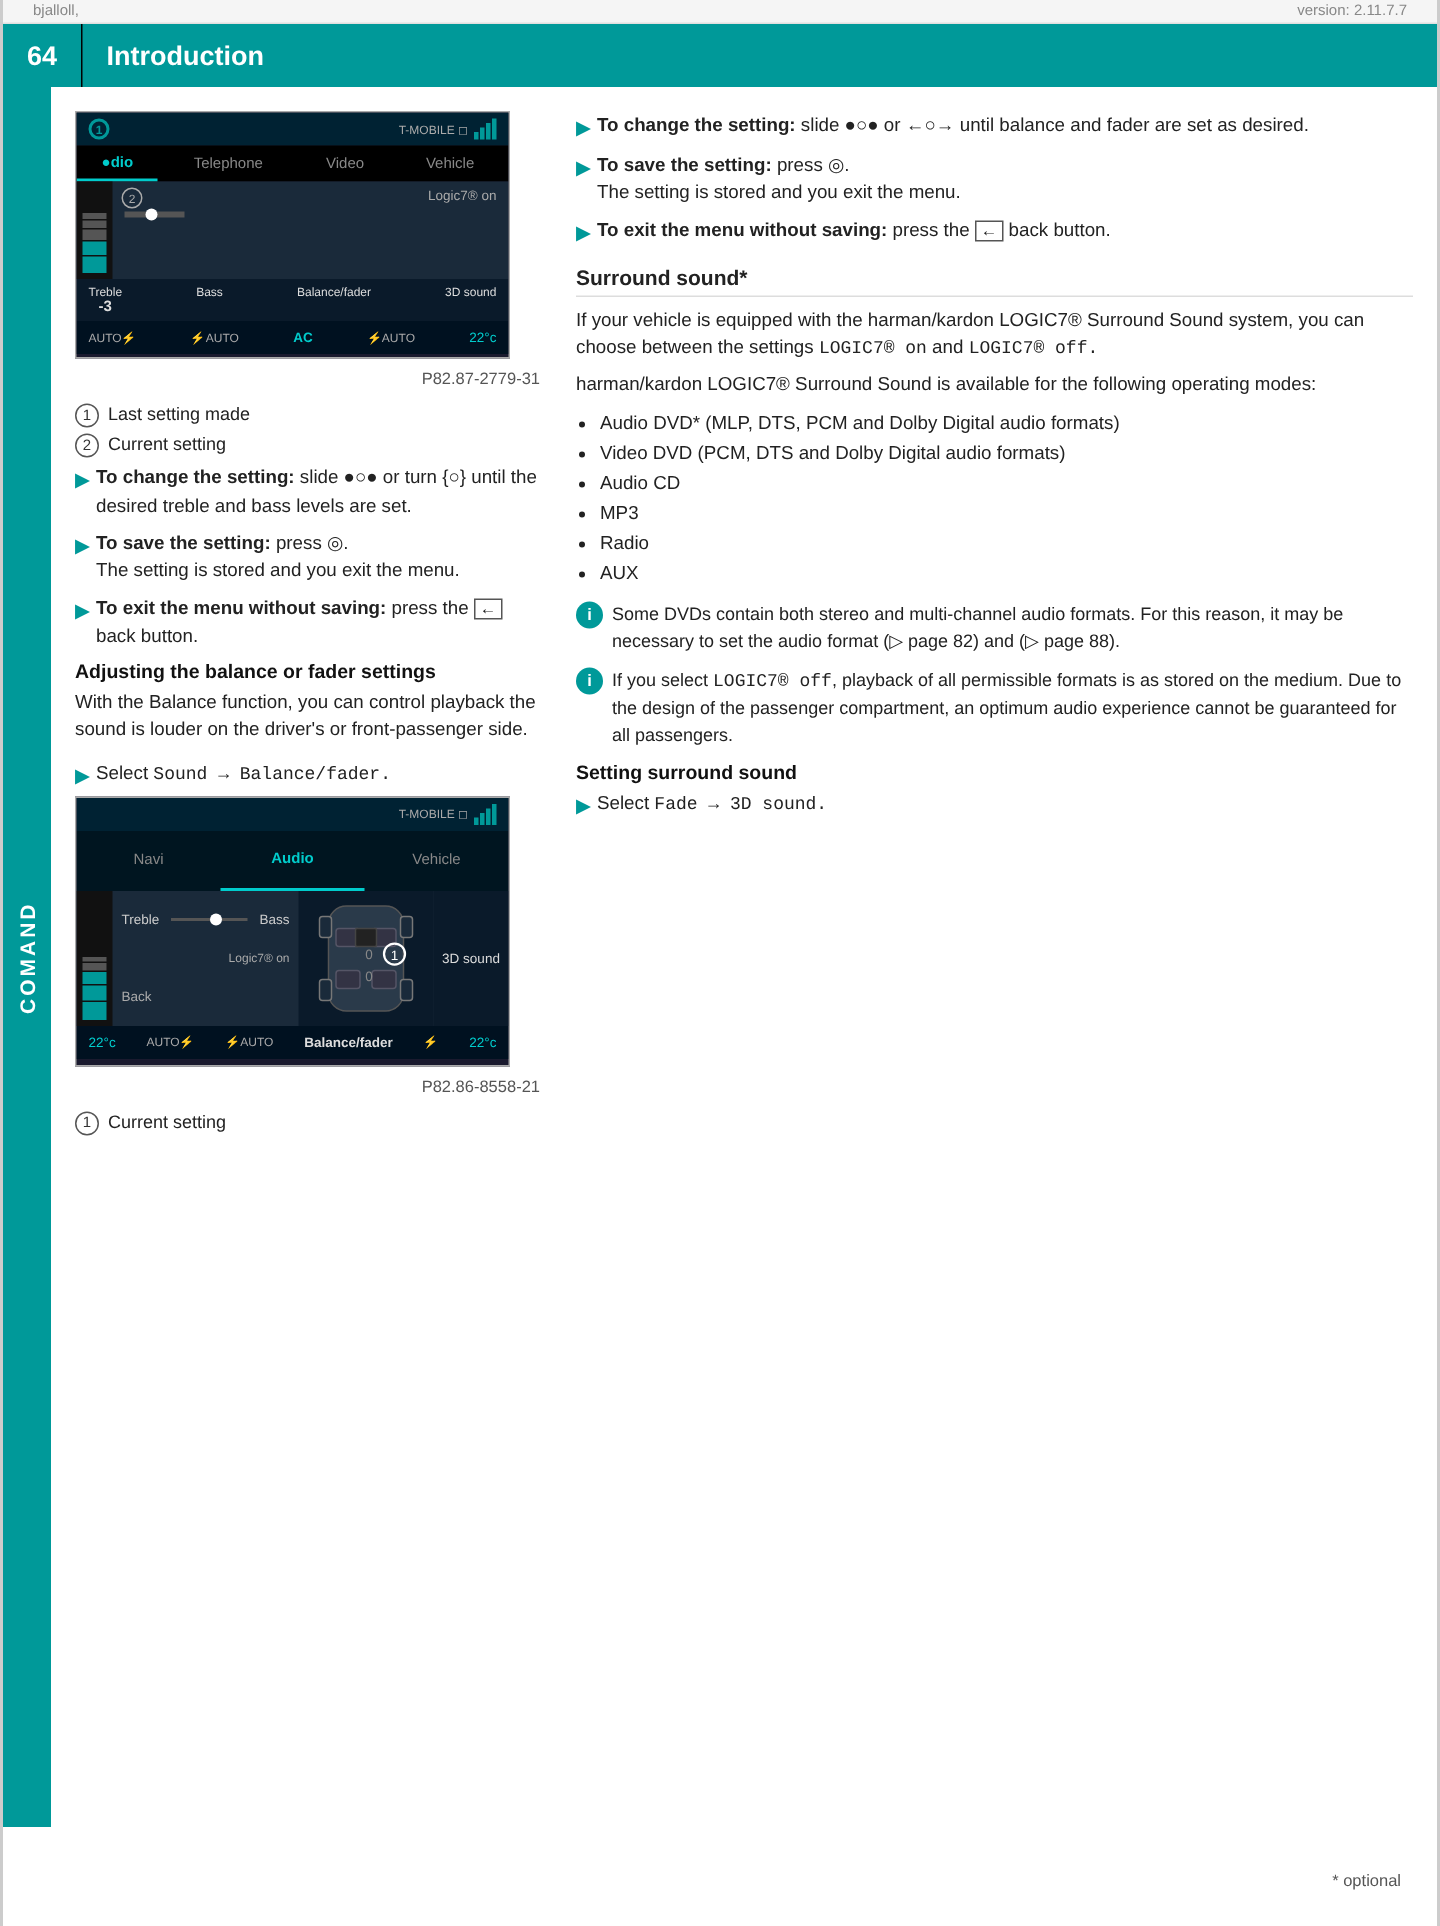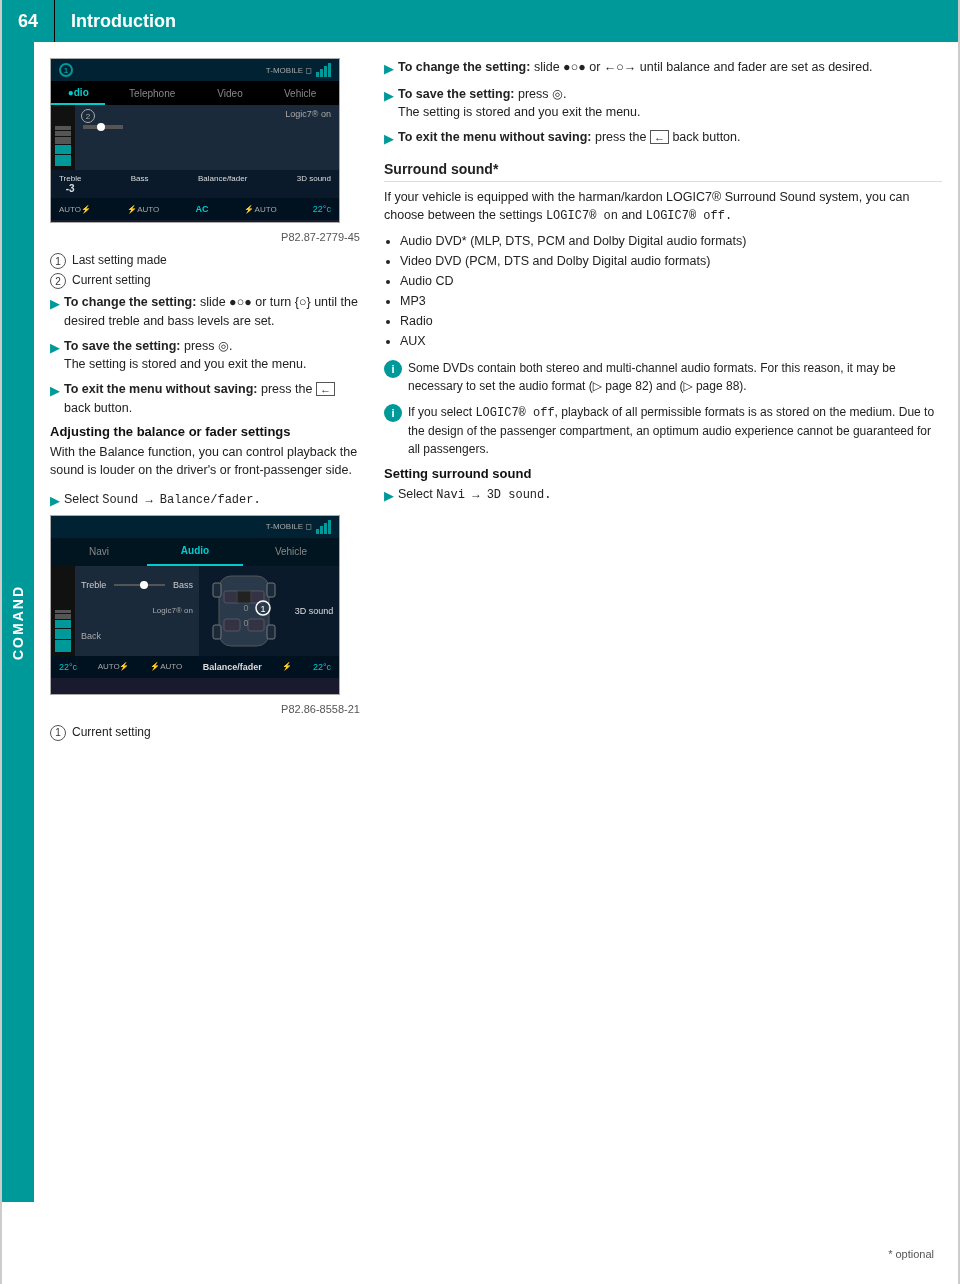--- a/index.html
+++ b/index.html
@@ -245,20 +245,24 @@
       color: #888;
       border-bottom: 1px solid #e0e0e0;
       background: #f5f5f5;
     }
   </style>
 </head>
 <body>
 
 <div class="outer-wrapper">
 
+  <div class="micro-bar">
+    <span>bjalloll,</span>
+    <span>version: 2.11.7.7</span>
+  </div>
 
   <div class="page-header">
     <div class="page-number">64</div>
     <div class="page-title">Introduction</div>
   </div>
 
   <div class="main-content">
 
     <div class="sidebar">
       <span class="sidebar-label">COMAND</span>
@@ -338,21 +342,21 @@
 
           <div style="display:flex;background:#001120;justify-content:space-between;align-items:center;padding:3px 8px; height:22px;">
             <div style="color:#aaa;font-size:8px;">AUTO⚡</div>
             <div style="color:#aaa;font-size:8px;">⚡AUTO</div>
             <div style="color:#00cccc;font-size:9px;font-weight:bold;">AC</div>
             <div style="color:#aaa;font-size:8px;">⚡AUTO</div>
             <div style="color:#00cccc;font-size:9px;">22°c</div>
           </div>
         </div>
 
-        <div class="image-caption">P82.87-2779-45</div>
+        <div class="image-caption">P82.87-2779-31</div>
 
         <div class="annotation">
           <span class="num">1</span>
           <span>Last setting made</span>
         </div>
         <div class="annotation">
           <span class="num">2</span>
           <span>Current setting</span>
         </div>
 
@@ -385,21 +389,21 @@
               <span style="color:#aaa; font-size:8px;">T-MOBILE ◻</span>
               <div style="display:flex;gap:1px;align-items:flex-end;">
                 <div style="width:3px;height:5px;background:#009999;"></div>
                 <div style="width:3px;height:8px;background:#009999;"></div>
                 <div style="width:3px;height:11px;background:#009999;"></div>
                 <div style="width:3px;height:14px;background:#009999;"></div>
               </div>
             </div>
           </div>
 
-          <div style="display:flex; background:#001520; height:28px;">
+          <div style="display:flex; background:#001520; height:40px;">
             <div style="flex:1;display:flex;align-items:center;justify-content:center;color:#888;font-size:10px;">Navi</div>
             <div style="flex:1;display:flex;align-items:center;justify-content:center;color:#00cccc;font-size:10px;font-weight:bold;border-bottom:2px solid #00cccc;">Audio</div>
             <div style="flex:1;display:flex;align-items:center;justify-content:center;color:#888;font-size:10px;">Vehicle</div>
           </div>
 
           <div style="display:flex; background:#1a2a3a; height:90px;">
 
             <div style="width:24px; background:#111; display:flex; flex-direction:column; justify-content:flex-end; padding:4px 4px; gap:1px;">
               <div style="height:50px; display:flex; flex-direction:column; gap:1px; justify-content:flex-end;">
                 <div style="height:3px;background:#555;"></div>
@@ -485,20 +489,21 @@
         </div>
 
         <div class="right-section-title">
           <span>Surround sound*</span>
         </div>
 
         <p class="para">
           If your vehicle is equipped with the harman/kardon LOGIC7® Surround Sound system, you can choose between the settings <span class="logic7-on">LOGIC7® on</span> and <span class="logic7-on">LOGIC7® off.</span>
         </p>
 
+        <p class="para">harman/kardon LOGIC7® Surround Sound is available for the following operating modes:</p>
 
         <ul class="bullet-list">
           <li>Audio DVD* (MLP, DTS, PCM and Dolby Digital audio formats)</li>
           <li>Video DVD (PCM, DTS and Dolby Digital audio formats)</li>
           <li>Audio CD</li>
           <li>MP3</li>
           <li>Radio</li>
           <li>AUX</li>
         </ul>
 
@@ -509,21 +514,21 @@
 
         <div class="info-box">
           <span class="info-icon">i</span>
           <span>If you select <span class="code">LOGIC7® off</span>, playback of all permissible formats is as stored on the medium. Due to the design of the passenger compartment, an optimum audio experience cannot be guaranteed for all passengers.</span>
         </div>
 
         <div class="section-title">Setting surround sound</div>
 
         <div class="instruction">
           <span class="arrow">▶</span>
-          <span>Select <span class="code">Navi → 3D sound.</span></span>
+          <span>Select <span class="code">Fade → 3D sound.</span></span>
         </div>
 
       </div>
 
     </div>
   </div>
 
   <div class="page-footer">
     <span>* optional</span>
   </div>

